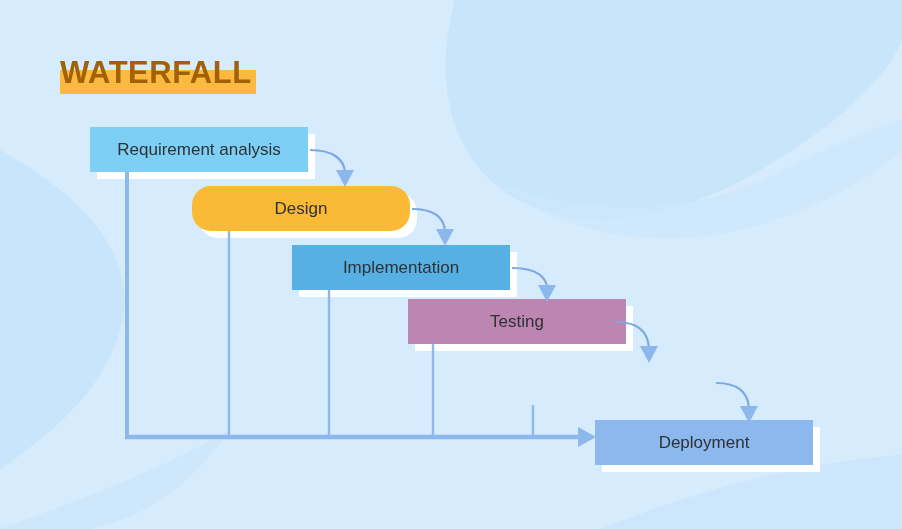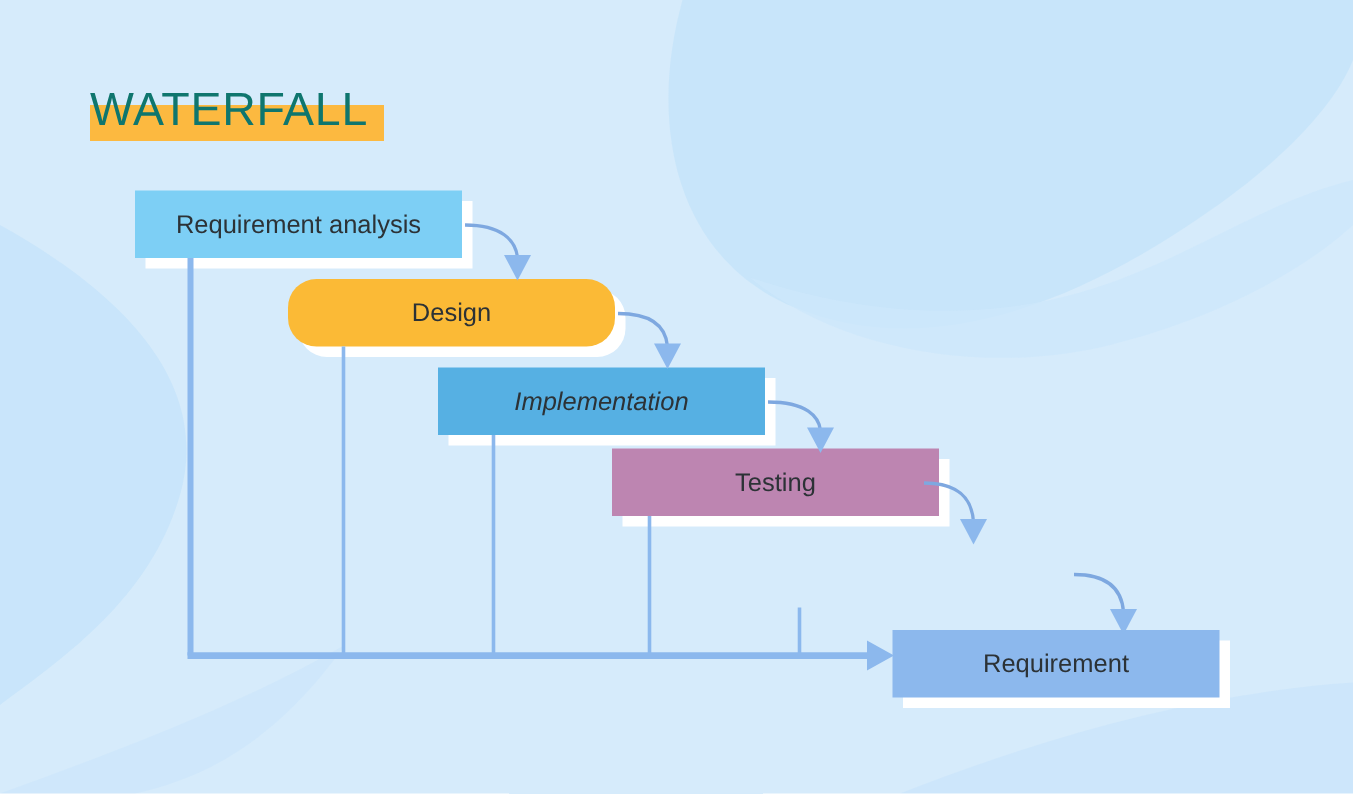--- a/index.html
+++ b/index.html
@@ -40,23 +40,23 @@
     position: absolute;
     left: 0;
     top: 18px;
     width: 196px;
     height: 24px;
     background: #fcb940;
   }
   .title-text {
     position: relative;
     font-size: 31px;
-    font-weight: normal;
+    font-weight: bold;
     letter-spacing: 0.5px;
-    color: #0f766e;
+    color: #a16207;
     line-height: 42px;
     white-space: nowrap;
   }
   .stage {
     position: absolute;
     width: 218px;
     height: 45px;
     display: flex;
     align-items: center;
     justify-content: center;
@@ -64,21 +64,21 @@
     box-shadow: 7px 7px 0 0 #ffffff;
   }
   .stage-label {
     font-size: 17px;
     color: #2c3236;
     line-height: 1;
     white-space: nowrap;
   }
   .stage-1 { left: 90px;  top: 127px; background: #7dcff5; }
   .stage-2 { left: 192px; top: 186px; background: #fbba36; border-radius: 19px; }
-  .stage-3 { left: 292px; top: 245px; background: #56b0e3; font-style: italic; }
+  .stage-3 { left: 292px; top: 245px; background: #56b0e3; }
   .stage-4 { left: 408px; top: 299px; background: #bd85b1; }
   .stage-5 { left: 496px; top: 360px; background: #76c16e; }
   .stage-6 { left: 595px; top: 420px; background: #8cb8ed; }
 </style>
 </head>
 <body>
 
 <div id="canvas">
 
   <svg id="bg-svg" viewBox="0 0 902 529" preserveAspectRatio="none" aria-hidden="true">
@@ -103,21 +103,21 @@
   <div class="stage stage-2">
     <span class="stage-label">Design</span>
   </div>
   <div class="stage stage-3">
     <span class="stage-label">Implementation</span>
   </div>
   <div class="stage stage-4">
     <span class="stage-label">Testing</span>
   </div>
   <div class="stage stage-6">
-    <span class="stage-label">Requirement</span>
+    <span class="stage-label">Deployment</span>
   </div>
 
   <svg id="flow-svg" viewBox="0 0 902 529" preserveAspectRatio="none" aria-hidden="true">
 
     <g fill="none" stroke="#8cb8ed">
       <line x1="127" y1="172" x2="127" y2="437" stroke-width="4"></line>
       <line x1="229" y1="231" x2="229" y2="437" stroke-width="2.4"></line>
       <line x1="329" y1="290" x2="329" y2="437" stroke-width="2.4"></line>
       <line x1="433" y1="344" x2="433" y2="437" stroke-width="2.4"></line>
       <line x1="533" y1="405" x2="533" y2="437" stroke-width="2.4"></line>

